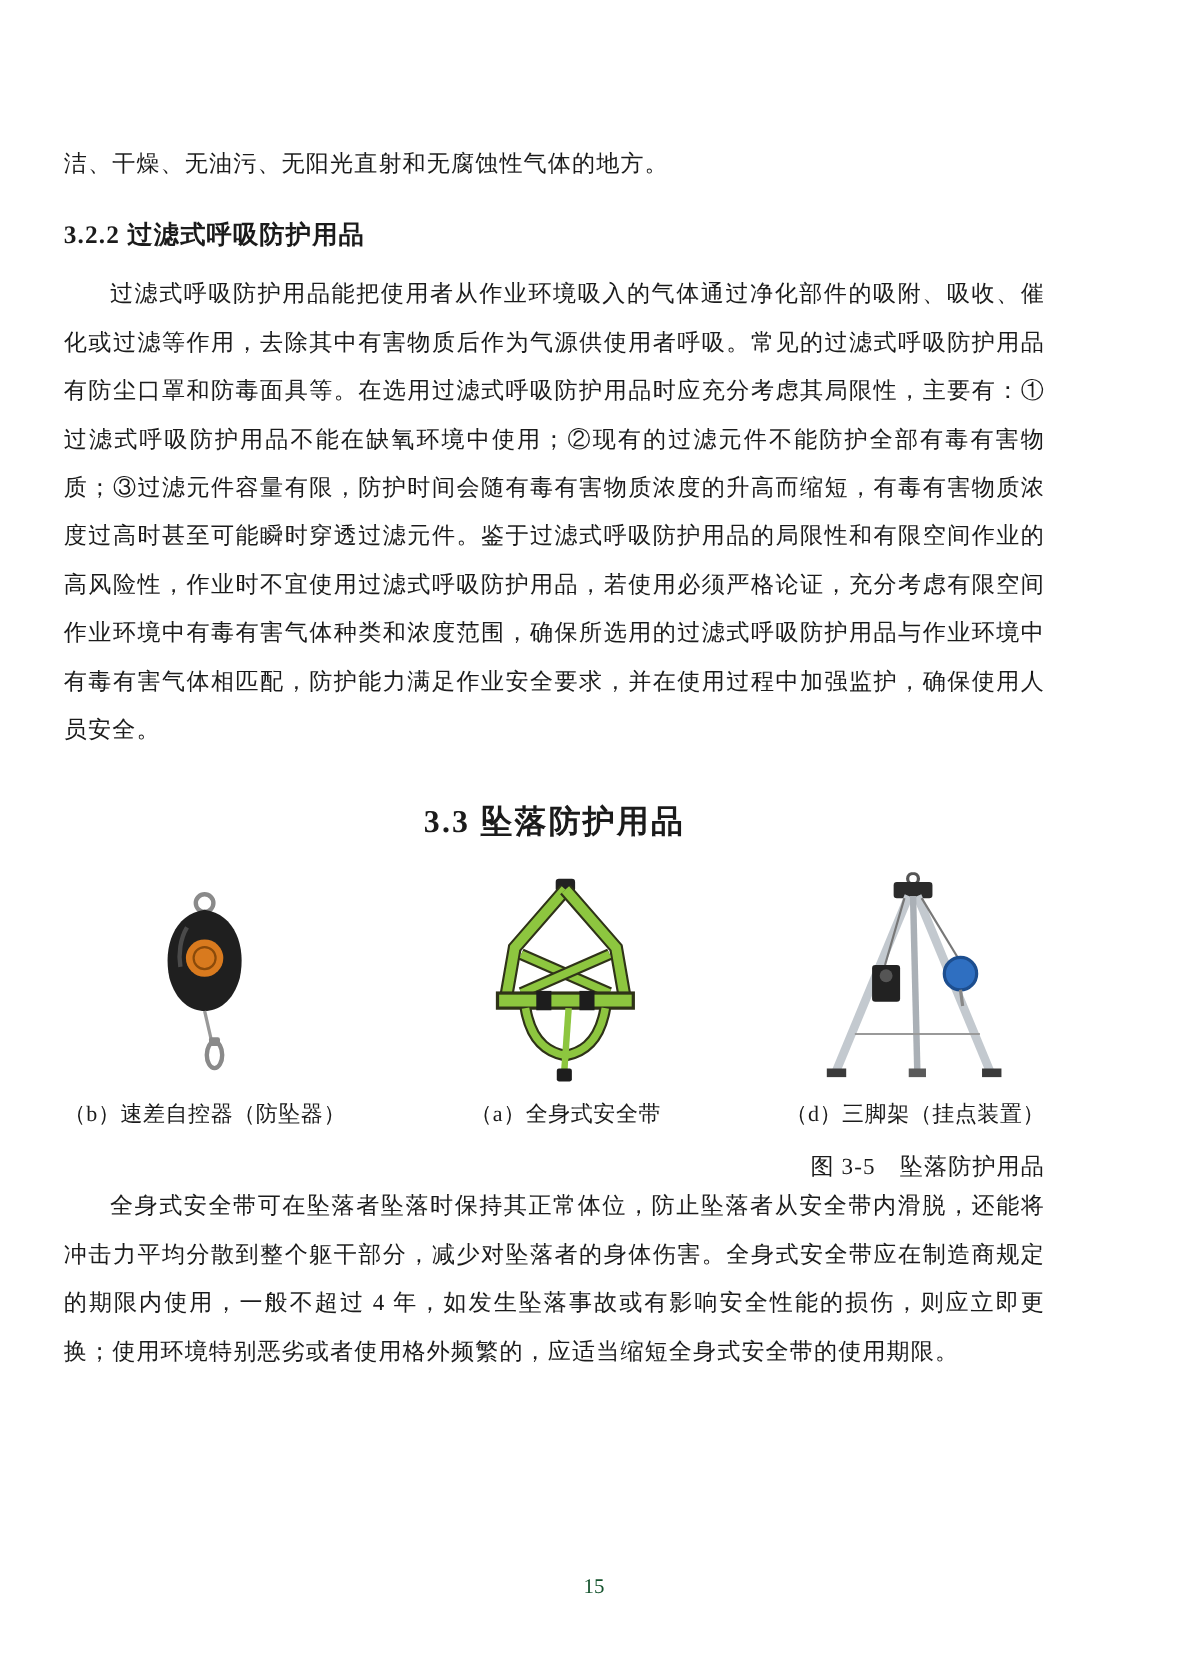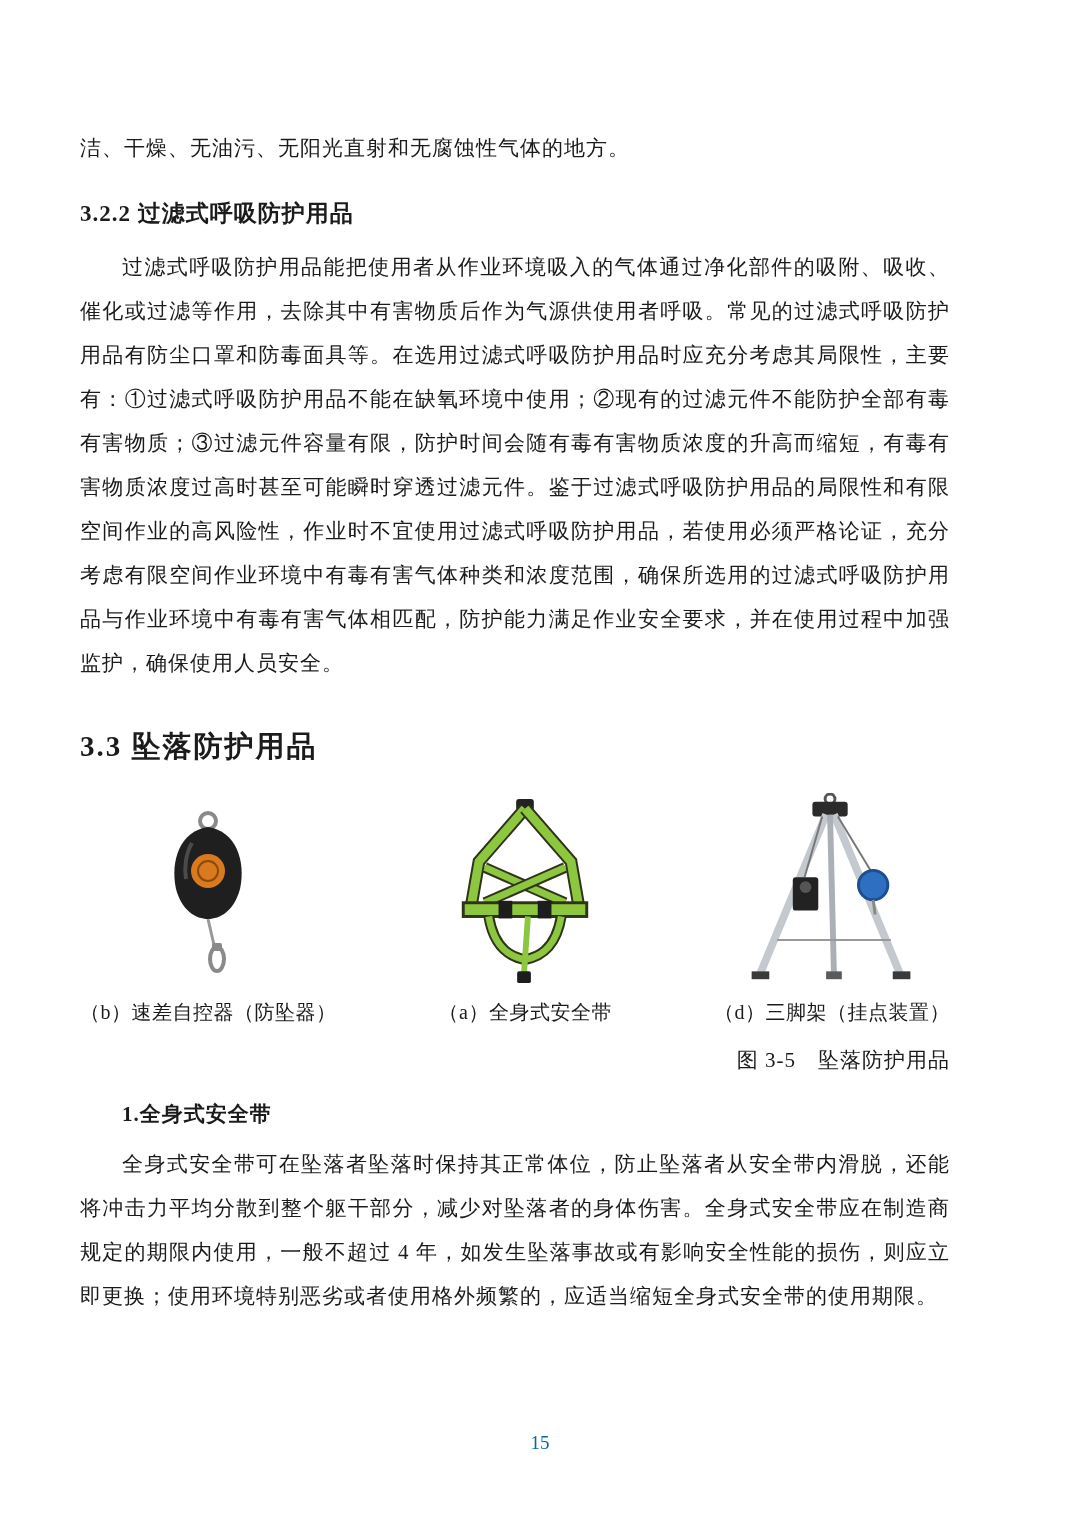--- a/index.html
+++ b/index.html
@@ -12,21 +12,21 @@
     height: 1526px;
     font-family: "Liberation Serif", "DejaVu Serif", serif;
     color: #1b1b1b;
     position: relative;
     overflow: hidden;
   }
   .page {
     box-sizing: border-box;
     width: 1080px;
     height: 1526px;
-    padding: 126px 130px 0 80px;
+    padding: 126px 130px 0 58px;
     position: relative;
   }
   .body-text {
     font-size: 21px;
     line-height: 44px;
     letter-spacing: 1px;
     text-align: justify;
     margin: 0;
   }
   .indent { text-indent: 2em; }
@@ -34,20 +34,21 @@
     font-size: 23px;
     font-weight: bold;
     letter-spacing: 1px;
     margin: 28px 0 16px 0;
   }
   .h-main {
     font-size: 29px;
     font-weight: bold;
     letter-spacing: 2px;
     margin: 42px 0 26px 0;
+    text-align: center;
   }
   .h-bold-item {
     font-size: 21px;
     font-weight: bold;
     letter-spacing: 1px;
     margin: 18px 0 6px 0;
     text-indent: 2em;
     line-height: 44px;
   }
 
@@ -80,21 +81,21 @@
     letter-spacing: 1px;
     margin-top: 20px;
   }
   .page-number {
     position: absolute;
     bottom: 72px;
     left: 0;
     width: 100%;
     text-align: center;
     font-size: 19px;
-    color: #0369a1;
+    color: #14532d;
   }
 </style>
 </head>
 <body>
 
 <div class="page">
 
   <p class="body-text">洁、干燥、无油污、无阳光直射和无腐蚀性气体的地方。</p>
 
   <h2 class="h-sub">3.2.2 过滤式呼吸防护用品</h2>
@@ -188,19 +189,18 @@
           </svg>
         </div>
         <div class="fig-label">（d）三脚架（挂点装置）</div>
       </div>
 
     </div>
 
     <div class="fig-caption">图 3-5　坠落防护用品</div>
   </div>
 
-  <div class="h-bold-item">1.全身式安全带</div>
 
   <p class="body-text indent">全身式安全带可在坠落者坠落时保持其正常体位，防止坠落者从安全带内滑脱，还能将冲击力平均分散到整个躯干部分，减少对坠落者的身体伤害。全身式安全带应在制造商规定的期限内使用，一般不超过 4 年，如发生坠落事故或有影响安全性能的损伤，则应立即更换；使用环境特别恶劣或者使用格外频繁的，应适当缩短全身式安全带的使用期限。</p>
 
   <div class="page-number">15</div>
 
 </div>
 
 </body></html>

